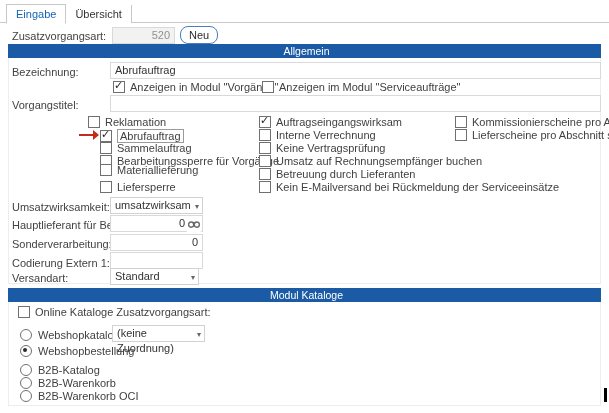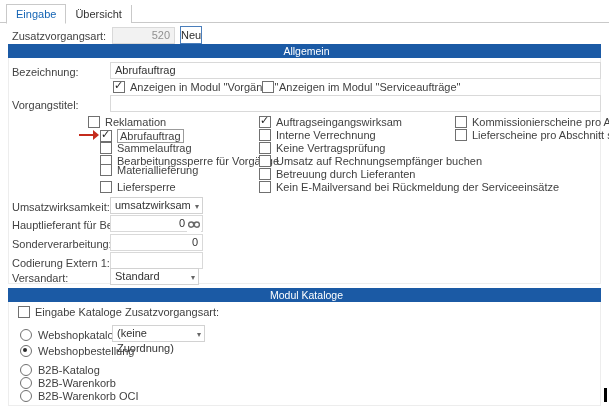--- a/index.html
+++ b/index.html
@@ -18,21 +18,21 @@
     line-height:14px;padding-left:4px;box-sizing:border-box;font-size:10.5px;text-align:center;}
   .group{position:absolute;left:8px;width:593px;border:1px solid #ededed;border-top:none;box-sizing:border-box;background:transparent;}
   
   .flabel{position:absolute;left:12px;color:#424242;}
   
   .inp{position:absolute;box-sizing:border-box;height:17px;border:1px solid #d9d9d9;background:#fff;
     color:#333;font-size:11px;line-height:15px;padding:0 4px;font-family:inherit;}
   .inp.disabled{background:#f2f2f2;color:#909090;text-align:right;}
   .inp.num{text-align:right;}
   .btn{position:absolute;box-sizing:border-box;height:18px;background:#fff;border:1px solid #4a7ebb;
-    border-radius:0;color:#2b2b2b;font-size:11px;line-height:15px;padding:0 0;font-family:inherit;cursor:pointer;}
+    border-radius:8px;color:#2b2b2b;font-size:11px;line-height:15px;padding:0 8px;font-family:inherit;cursor:pointer;}
   
   .dd{position:absolute;box-sizing:border-box;height:17px;border:1px solid #d2d2d2;background:#fff;
     color:#333;line-height:15px;padding:0 14px 0 4px;cursor:pointer;}
   .dd .arr{position:absolute;right:3px;top:1px;font-size:8px;color:#666;}
   
   .cbitem{position:absolute;display:flex;align-items:center;cursor:pointer;white-space:nowrap;}
   .cb{display:inline-block;width:10px;height:10px;border:1px solid #707070;background:#fff;margin-right:5px;position:relative;flex:none;}
   .cb.checked::after{content:"\2713";position:absolute;top:-3px;left:0;font-size:11px;color:#1f1f1f;}
   .radio{display:inline-block;width:10px;height:10px;border:1px solid #707070;border-radius:50%;background:#fff;margin-right:6px;position:relative;flex:none;}
   .radio.selected::after{content:"";position:absolute;left:2px;top:2px;width:4px;height:4px;border-radius:50%;background:#2b2b2b;}
@@ -166,21 +166,21 @@
   <div class="dd" style="left:110px;top:268px;width:89px;">
     <span>Standard</span>
     <span class="arr">▾</span>
   </div>
 
   <div class="secbar" style="top:288px;">Modul Kataloge</div>
   <div class="group" style="top:302px;height:104px;"></div>
 
   <label class="cbitem" style="left:18px;top:306px;">
     <span class="cb"></span>
-    <span>Eingabe Kataloge Zusatzvorgangsart:</span>
+    <span>Online Kataloge Zusatzvorgangsart:</span>
   </label>
 
   <label class="cbitem" style="left:20px;top:329px;">
     <span class="radio"></span>
     <span>Webshopkatalog</span>
   </label>
   <div class="dd" style="left:112px;top:325px;width:93px;">
     <span>(keine Zuordnung)</span>
     <span class="arr">▾</span>
   </div>

